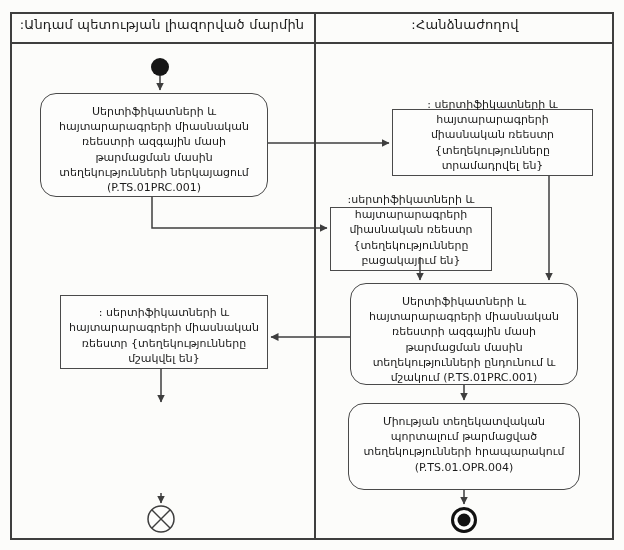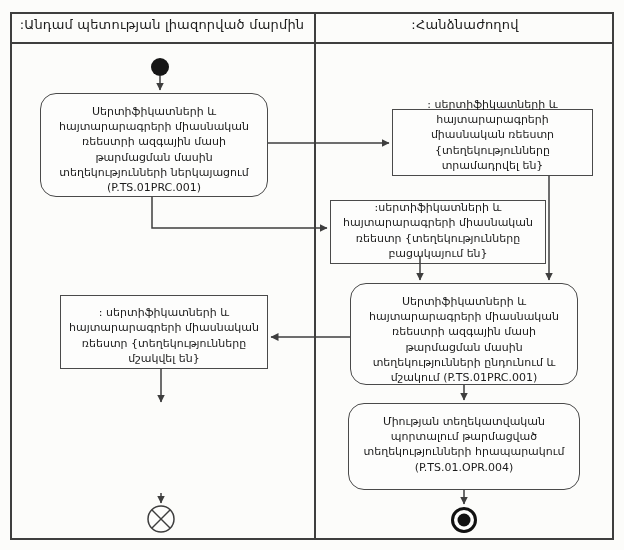--- a/index.html
+++ b/index.html
@@ -67,21 +67,21 @@
   }
   .node-object {
     border: 1.5px solid #4a4a4a;
     border-radius: 0;
     justify-content: flex-end;
     padding: 2px 6px;
   }
 
   #node-submit-info        { left: 40px;  top: 93px;  width: 228px; height: 104px; }
   #node-registry-provided  { left: 392px; top: 109px; width: 201px; height: 67px;  }
-  #node-registry-missing   { left: 330px; top: 200px; width: 216px; height: 64px;  }
+  #node-registry-missing   { left: 330px; top: 207px; width: 162px; height: 64px;  }
   #node-receive-process    { left: 350px; top: 283px; width: 228px; height: 102px; }
   #node-registry-processed { left: 60px;  top: 295px; width: 208px; height: 74px;  }
   #node-receive-notice     { left: 52px;  top: 405px; width: 219px; height: 88px;  }
   #node-publish-info       { left: 348px; top: 403px; width: 232px; height: 87px;  }
 
   
   #edges {
     position: absolute;
     left: 0; top: 0;
     width: 624px; height: 550px;

